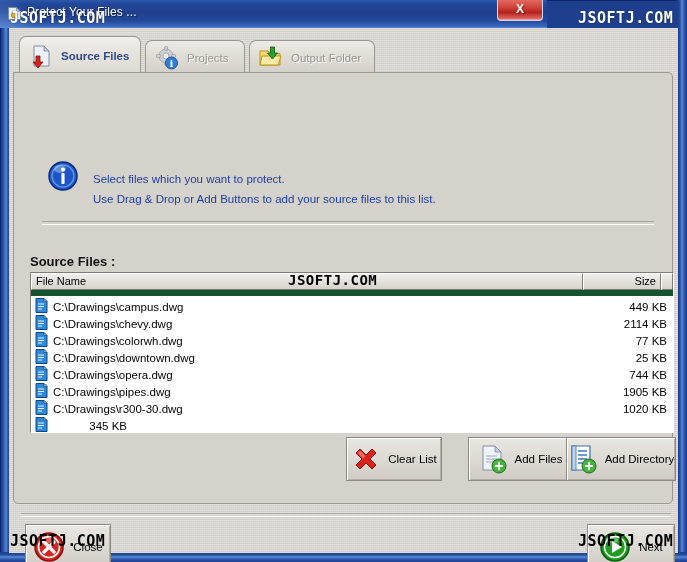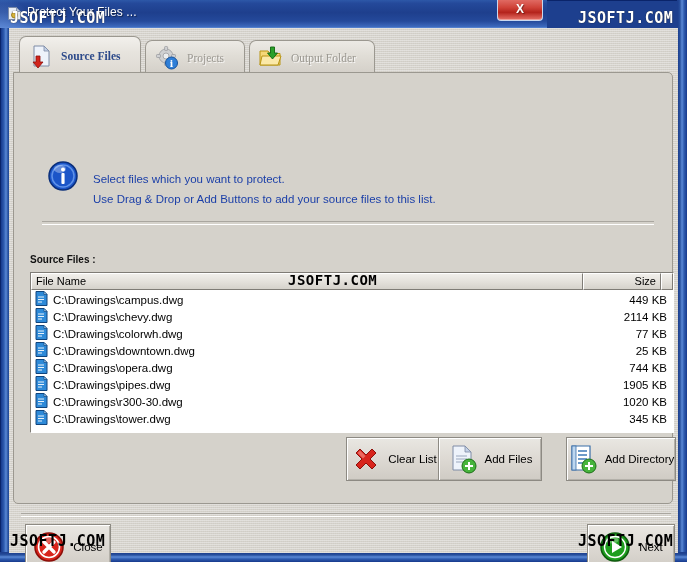--- a/index.html
+++ b/index.html
@@ -135,21 +135,21 @@
     align-items: center;
     padding-left: 8px;
   }
   .tab.inactive {
     top: 6px;
     height: 34px;
     background: linear-gradient(to bottom, #eceae5 0%, #e0ddd6 45%, #d3cfc8 100%);
   }
   .tab-label {
     font-size: 11.5px;
-    font-family: Liberation Serif, serif;
+    font-family: Liberation Sans, sans-serif;
     font-weight: bold;
     color: #2d4a8a;
     margin-left: 7px;
     white-space: nowrap;
   }
   .tab.inactive .tab-label {
     color: #9a9790;
     font-weight: normal;
     text-shadow: 1px 1px 0 rgba(255,255,255,0.8);
   }
@@ -187,40 +187,40 @@
     left: 33px; top: 193px;
     width: 612px; height: 2px;
     border-top: 1px solid #a9a69f;
     border-bottom: 1px solid #ffffff;
   }
 
   
   .list-caption {
     position: absolute;
     left: 21px; top: 226px;
-    font-size: 10px;
+    font-size: 13px;
     font-family: "Liberation Sans", sans-serif;
     font-weight: bold;
     color: #111111;
   }
   .listview {
     position: absolute;
     left: 21px; top: 244px;
     width: 644px; height: 161px;
     box-sizing: border-box;
     border: 1px solid #7f7c76;
     border-right-color: #ffffff;
     border-bottom-color: #ffffff;
     background: #ffffff;
     overflow: hidden;
   }
   .lv-header {
     position: relative;
-    height: 16px;
-    background: #000000;
+    height: 23px;
+    background: #14532d;
     display: flex;
   }
   .lv-th {
     box-sizing: border-box;
     height: 17px;
     border: 1px solid;
     border-color: #ffffff #7f7c76 #7f7c76 #ffffff;
     background: linear-gradient(to bottom, #f1efeb 0%, #e3e0da 55%, #d5d2cb 100%);
     font-size: 11px;
     font-family: "Liberation Sans", sans-serif;
@@ -284,21 +284,21 @@
   }
   .btn-label {
     font-size: 11.5px;
     font-family: "Liberation Sans", sans-serif;
     color: #000000;
     white-space: nowrap;
   }
   .btn-icon { width: 30px; height: 30px; flex: 0 0 30px; }
 
   #btn-clear { left: 0px;   width: 96px; }
-  #btn-add-files { left: 92px; width: 104px; }
+  #btn-add-files { left: 122px; width: 104px; }
   #btn-add-dir   { left: 220px; width: 110px; }
 
   
   .footer-rule {
     position: absolute;
     left: 12px; top: 485px;
     width: 650px; height: 2px;
     border-top: 1px solid #a9a69f;
     border-bottom: 1px solid #ffffff;
   }
@@ -529,21 +529,20 @@
           <div class="lv-row">
             <span class="lv-file-icon"><svg viewBox="0 0 13 15" width="13" height="15">
                 <path d="M1 0.5h8l3 3v11H1z" fill="#2e8ad8" stroke="#10457e" stroke-width="1"></path>
                 <path d="M9 0.5v3h3z" fill="#bcdcf5" stroke="#10457e" stroke-width="0.7"></path>
                 <g stroke="#ffffff" stroke-width="0.9">
                   <line x1="3" y1="6" x2="9" y2="6"></line>
                   <line x1="3" y1="8.5" x2="9" y2="8.5"></line>
                   <line x1="3" y1="11" x2="7" y2="11"></line>
                 </g>
               </svg></span>
-            <span class="lv-name">C:\Drawings\tower.dwg</span>
             <span class="lv-size">345 KB</span>
           </div>
         </div>
     </div>
 
     <div class="actionbar">
 
       <div class="btn" id="btn-clear">
         <span class="btn-icon">
           <svg viewBox="0 0 30 30" width="30" height="30">

